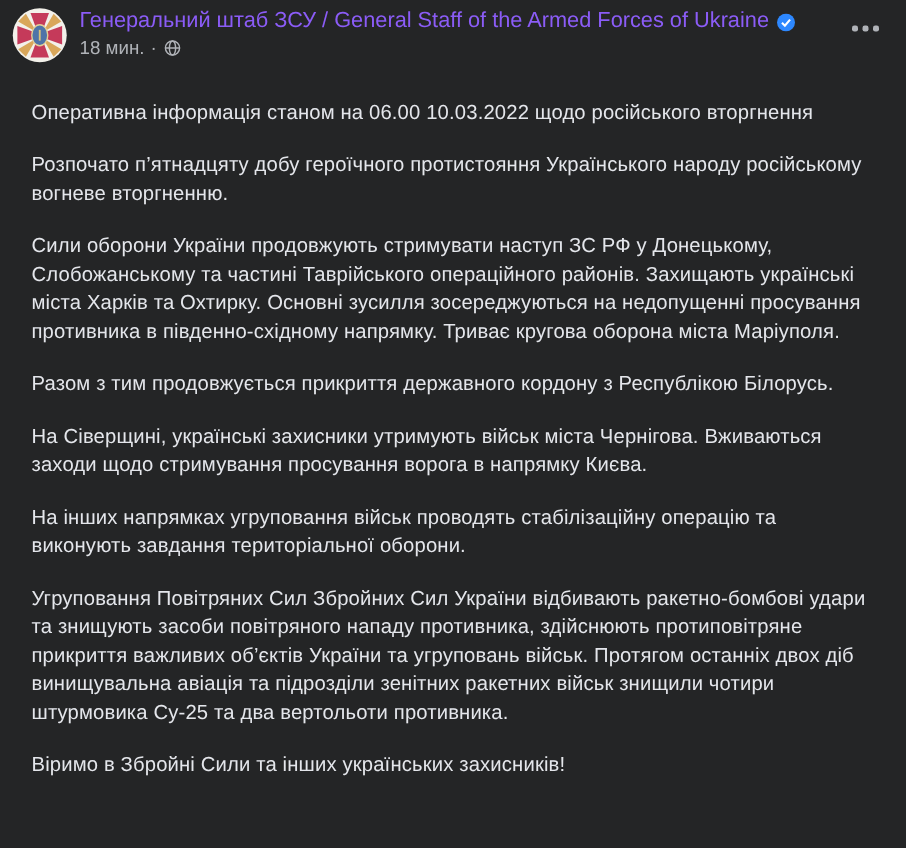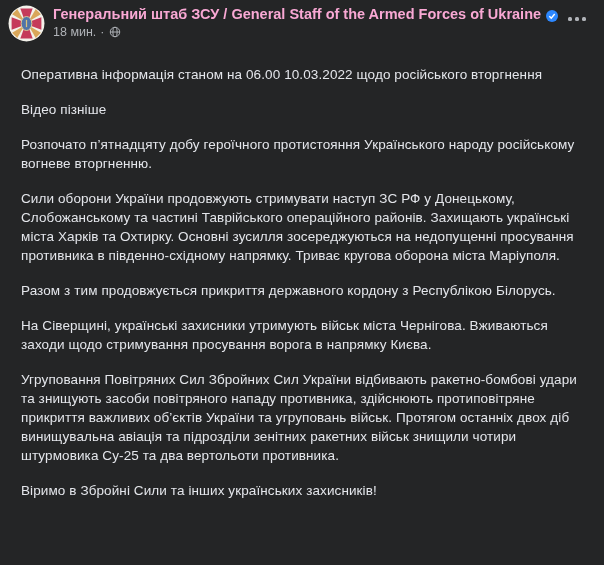--- a/index.html
+++ b/index.html
@@ -32,22 +32,22 @@
   }
   .avatar svg { display: block; }
   .header-info { flex: 1 1 auto; min-width: 0; padding-top: 1px; }
   .title-row {
     display: flex;
     align-items: center;
     white-space: nowrap;
   }
   .page-name {
     font-size: 14.5px;
-    font-weight: 700;
-    color: #f9a8d4;
+    font-weight: 400;
+    color: #8b5cf6;
     cursor: pointer;
   }
   .verified-badge {
     display: inline-block;
     width: 12px;
     height: 12px;
     margin-left: 5px;
     flex: 0 0 12px;
   }
   .meta-row {
@@ -138,22 +138,22 @@
     <div class="more-button">
       <i></i>
       <i></i>
       <i></i>
     </div>
 
   </div>
 
   <div class="post-body">
       <div class="post-line">Оперативна інформація станом на 06.00 10.03.2022 щодо російського вторгнення</div>
-      <div class="post-line">Відео пізніше</div>
       <div class="post-line gap">Розпочато п’ятнадцяту добу героїчного протистояння Українського народу російському вогневе вторгненню.</div>
       <div class="post-line">Сили оборони України продовжують стримувати наступ ЗС РФ у Донецькому, Слобожанському та частині Таврійського операційного районів. Захищають українські міста Харків та Охтирку. Основні зусилля зосереджуються на недопущенні просування противника в південно-східному напрямку. Триває кругова оборона міста Маріуполя.</div>
       <div class="post-line">Разом з тим продовжується прикриття державного кордону з Республікою Білорусь.</div>
       <div class="post-line">На Сіверщині, українські захисники утримують військ міста Чернігова. Вживаються заходи щодо стримування просування ворога в напрямку Києва.</div>
+      <div class="post-line">На інших напрямках угруповання військ проводять стабілізаційну операцію та виконують завдання територіальної оборони.</div>
       <div class="post-line">Угруповання Повітряних Сил Збройних Сил України відбивають ракетно-бомбові удари та знищують засоби повітряного нападу противника, здійснюють протиповітряне прикриття важливих об’єктів України та угруповань військ. Протягом останніх двох діб винищувальна авіація та підрозділи зенітних ракетних військ знищили чотири штурмовика Су-25 та два вертольоти противника.</div>
       <div class="post-line gap">Віримо в Збройні Сили та інших українських захисників!</div>
     </div>
 
 </div>
 
 </body></html>

